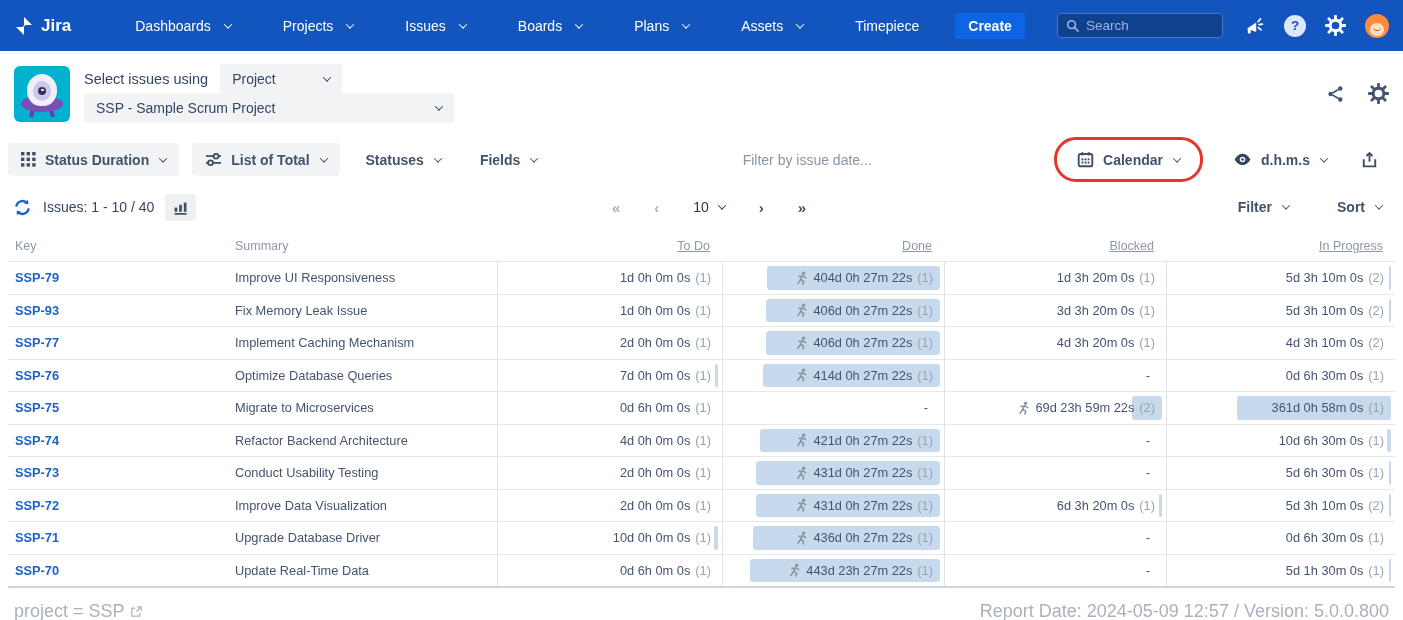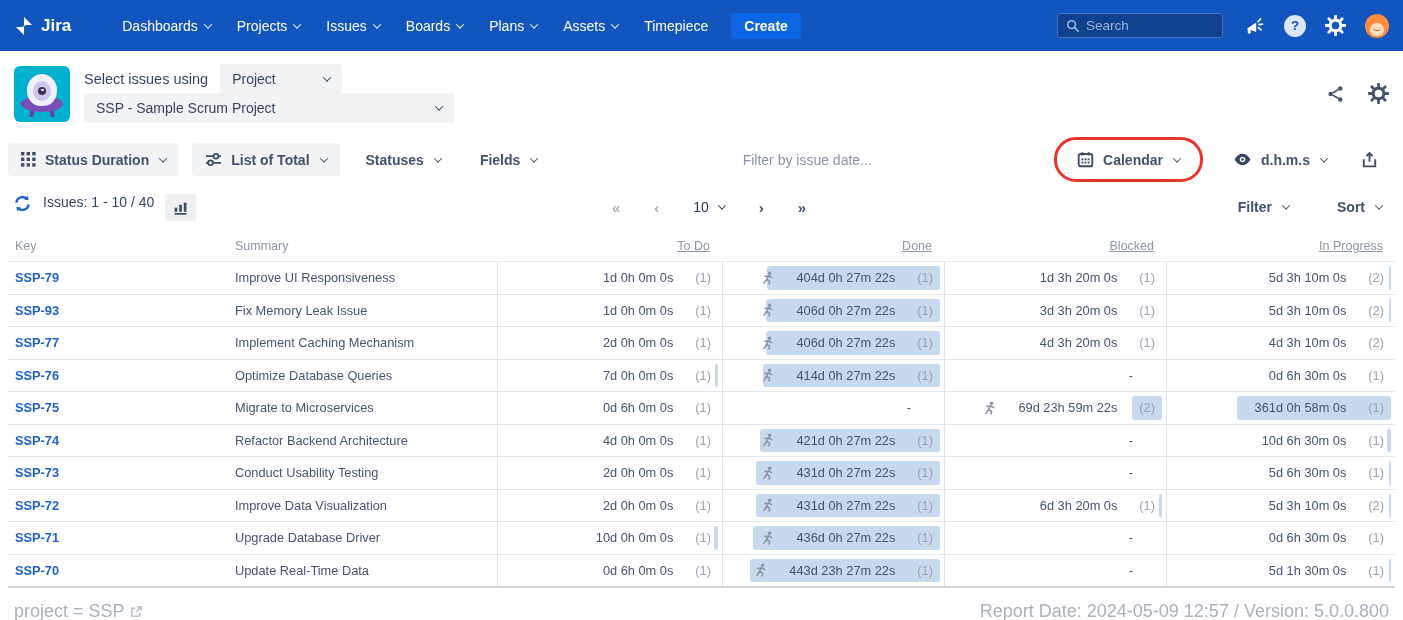--- a/index.html
+++ b/index.html
@@ -4,21 +4,21 @@
 <style>
   * { box-sizing: border-box; margin: 0; padding: 0; }
   html,body { width:1403px; height:620px; overflow:hidden; background:#fff;
     font-family:"Liberation Sans", sans-serif; color:#44546f; }
 
   
   .topnav { height:51px; background:#1355be; display:flex; align-items:center;
     padding:17px 14px; color:#fff; }
   .brand { display:flex; align-items:center; gap:7px; font-size:17px; font-weight:700;
     margin-right:38px; }
-  .nav-item { font-size:14px; margin:0 13px; display:flex; align-items:center; gap:7px;
+  .nav-item { font-size:14px; margin:0 26px; display:flex; align-items:center; gap:14px;
     cursor:pointer; white-space:nowrap; }
   .chev { display:inline-block; width:6px; height:6px; border-right:1.7px solid currentColor;
     border-bottom:1.7px solid currentColor; transform:rotate(45deg) translate(-1px,-1px); }
   .create-btn { background:#0c66e4; color:#fff; border:none; border-radius:3px;
     height:26px; padding:0 13px; font-size:14px; font-weight:600; margin-left:10px; cursor:pointer; }
   .searchbox { margin-left:auto; width:166px; height:25px; background:#0f418f;
     border:1px solid #4a74c4; border-radius:3.5px; display:flex; align-items:center;
     padding:0 8px; gap:7px; }
   .searchbox input { background:transparent; border:none; outline:none; color:#dbe6fb;
     font-size:13.5px; width:120px; font-family:inherit; }
@@ -54,21 +54,21 @@
   .tbtn .chev { border-width:1.6px; margin-left:2px; }
   .tbtn.gray { background:#f2f3f5; }
   .datefilter { flex:1; text-align:center; color:#8a94a6; font-size:14px; }
   .cal-wrap { position:relative; }
   .annotation { position:absolute; left:-10px; top:-6px; right:-10px; bottom:-6px;
     border:3px solid #e8352a; border-radius:22px; pointer-events:none; }
   .rightgap { width:4px; }
 
   
   .pagerow { height:48px; display:flex; align-items:center; padding:0 13px; }
-  .pr-left { display:flex; align-items:flex-start; gap:11px; }
+  .pr-left { display:flex; align-items:center; gap:11px; }
   .issues-label { font-size:14px; color:#344563; }
   .chart-btn { width:31px; height:27px; background:#eef0f2; border-radius:3px;
     display:flex; align-items:center; justify-content:center; cursor:pointer; }
   .pr-center { flex:1; display:flex; align-items:center; justify-content:center; gap:34px; }
   .pg-arrow { font-size:15px; font-weight:700; color:#44546f; cursor:pointer; }
   .pg-arrow.dis { color:#a9b1bf; }
   .pg-size { display:flex; align-items:center; gap:10px; font-size:14px; color:#253858; cursor:pointer; }
   .pr-right { display:flex; align-items:center; gap:32px; margin-right:8px; }
   .pr-right .tbtn { padding:0; height:auto;margin-left:16px; }
 
@@ -79,21 +79,21 @@
   .thead .hc { font-size:12.5px; color:#8d97a6; }
   .hc.left { padding-left:7px; }
   .hc.right { text-align:right; padding-right:12px;text-decoration:underline; }
   .tbody .trow { height:32.5px; border-top:1px solid #e4e7eb; }
   .tbody { border-bottom:2px solid #cfd4db; }
   .cell { display:flex; align-items:center; font-size:12.8px; }
   .key-cell { padding-left:7px; color:#1d63c6; font-weight:700; }
   .sum-cell { color:#44546f; }
   .dur-cell { position:relative; border-left:1px solid #dfe1e6; justify-content:flex-end; }
   .bar { position:absolute; right:4px; top:4px; bottom:4px; background:#c7d9ec; border-radius:3px; }
-  .cellinner { position:relative; z-index:1; display:flex; align-items:center; gap:22px;
+  .cellinner { position:relative; z-index:1; display:flex; align-items:center; gap:5px;
     padding-right:11px; }
   .dur-text { color:#44546f; }
   .count { color:#9aa3b2; }
   .runner { display:flex; }
 
   
   .footer { margin-top:13px; display:flex; align-items:center; justify-content:space-between;
     padding:0 14px; color:#a9b1bd; font-size:18px; }
   .fleft { display:flex; align-items:center; gap:5px; }
 

